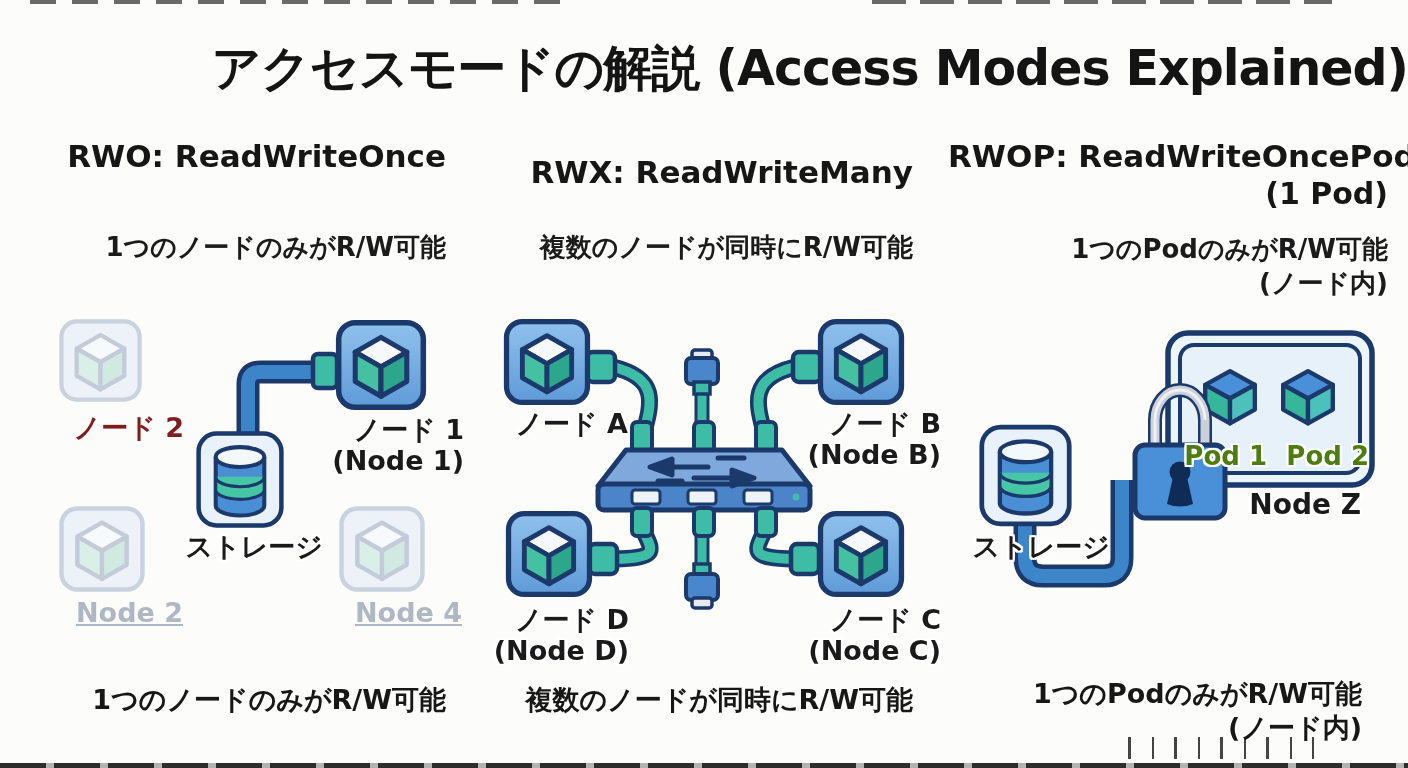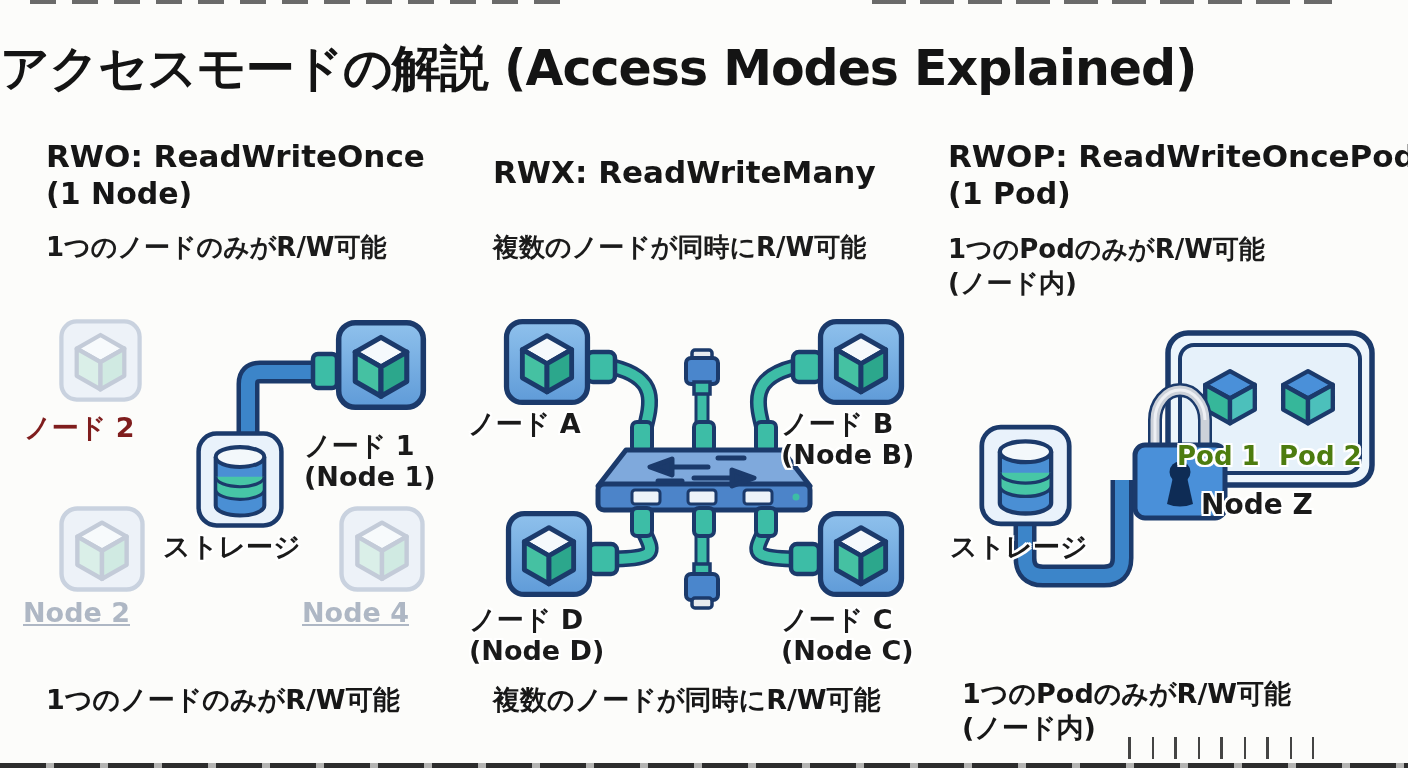--- a/index.html
+++ b/index.html
@@ -1,19 +1,19 @@
 <!DOCTYPE html>
 <html><head>
 <meta charset="utf-8">
 <style>
   html,body{margin:0;padding:0;background:#ffffff;}
   .canvas{position:relative;width:1408px;height:768px;background:#fcfcfa;overflow:hidden;
           font-family:"DejaVu Sans","Liberation Sans",sans-serif;color:#161616;}
   .abs{position:absolute;}
-  .ctr{text-align:left;}
+  .ctr{text-align:right;}
   .title{font-size:49px;font-weight:700;letter-spacing:-1px;color:#141414;white-space:nowrap;}
   .h1{font-size:31px;font-weight:700;white-space:nowrap;}
   .h2{font-size:30px;font-weight:700;white-space:nowrap;}
   .sub{font-size:26px;font-weight:700;white-space:nowrap;color:#1b1b1b;}
   .cap{font-size:27px;font-weight:700;white-space:nowrap;color:#171717;}
   .lbl{font-size:27px;font-weight:700;line-height:31px;color:#1a1a1a;}
   .lbl-sm{font-size:26px;font-weight:700;line-height:30px;color:#4d7c0f;}
   .faded-ja{color:#7f1d1d;}
   .faded-en{color:#aeb7c4;text-decoration:underline;}
   .halo{text-shadow:-2px -2px 0 #fff,2px -2px 0 #fff,-2px 2px 0 #fff,2px 2px 0 #fff,
@@ -74,21 +74,20 @@
 <div class="canvas">
 
   <div class="abs frag-top-l"></div>
   <div class="abs frag-top-r"></div>
   <div class="abs frag-bottom"></div>
   <div class="abs frag-br"></div>
 
   <div class="abs ctr title" style="left:0;top:36px;width:1408px;">アクセスモードの解説 (Access Modes Explained)</div>
 
   <div class="abs ctr h1" style="left:46px;top:138px;width:400px;">RWO: ReadWriteOnce</div>
-  <div class="abs ctr h2" style="left:46px;top:176px;width:400px;">(1 Node)</div>
   <div class="abs ctr sub" style="left:46px;top:230px;width:400px;">1つのノードのみがR/W可能</div>
 
   <div class="abs ctr h1" style="left:493px;top:154px;width:420px;">RWX: ReadWriteMany</div>
   <div class="abs ctr sub" style="left:493px;top:230px;width:420px;">複数のノードが同時にR/W可能</div>
 
   <div class="abs ctr h1" style="left:948px;top:138px;width:440px;">RWOP: ReadWriteOncePod</div>
   <div class="abs ctr h2" style="left:948px;top:176px;width:440px;">(1 Pod)</div>
   <div class="abs ctr sub" style="left:948px;top:232px;width:440px;">1つのPodのみがR/W可能</div>
   <div class="abs ctr sub" style="left:948px;top:266px;width:440px;">(ノード内)</div>
 
@@ -100,21 +99,21 @@
       <path d="M208,126 V74 Q208,62 220,62 H274" fill="none" stroke="#3c85c9" stroke-width="14" stroke-linejoin="round"></path>
     </g>
     <rect x="273" y="44" width="24" height="34" rx="5" fill="#3dbda6" stroke="#1b3a6b" stroke-width="4.5"></rect>
     <use href="#sym-node-active" x="295" y="9" width="92" height="92"></use>
     <use href="#sym-storage" x="155" y="120" width="90" height="99"></use>
     <use href="#sym-node-faded" x="18" y="195" width="88" height="88"></use>
     <use href="#sym-node-faded" x="298" y="195" width="88" height="88"></use>
   </svg>
 
   <div class="abs ctr lbl faded-ja" style="left:24px;top:412px;width:160px;">ノード 2</div>
-  <div class="abs ctr lbl" style="left:304px;top:430px;width:160px;">
+  <div class="abs ctr lbl" style="left:304px;top:414px;width:160px;">
     <span style="display:block">ノード 1</span>
     <span style="display:block">(Node 1)</span>
   </div>
   <div class="abs ctr lbl halo" style="left:163px;top:531px;width:160px;">ストレージ</div>
   <div class="abs ctr lbl faded-en" style="left:23px;top:597px;width:160px;">Node 2</div>
   <div class="abs ctr lbl faded-en" style="left:302px;top:597px;width:160px;">Node 4</div>
 
   <svg class="abs" style="left:480px;top:310px;" width="450" height="370" viewBox="0 0 450 370">
 
     <g fill="none" stroke-linecap="round">

